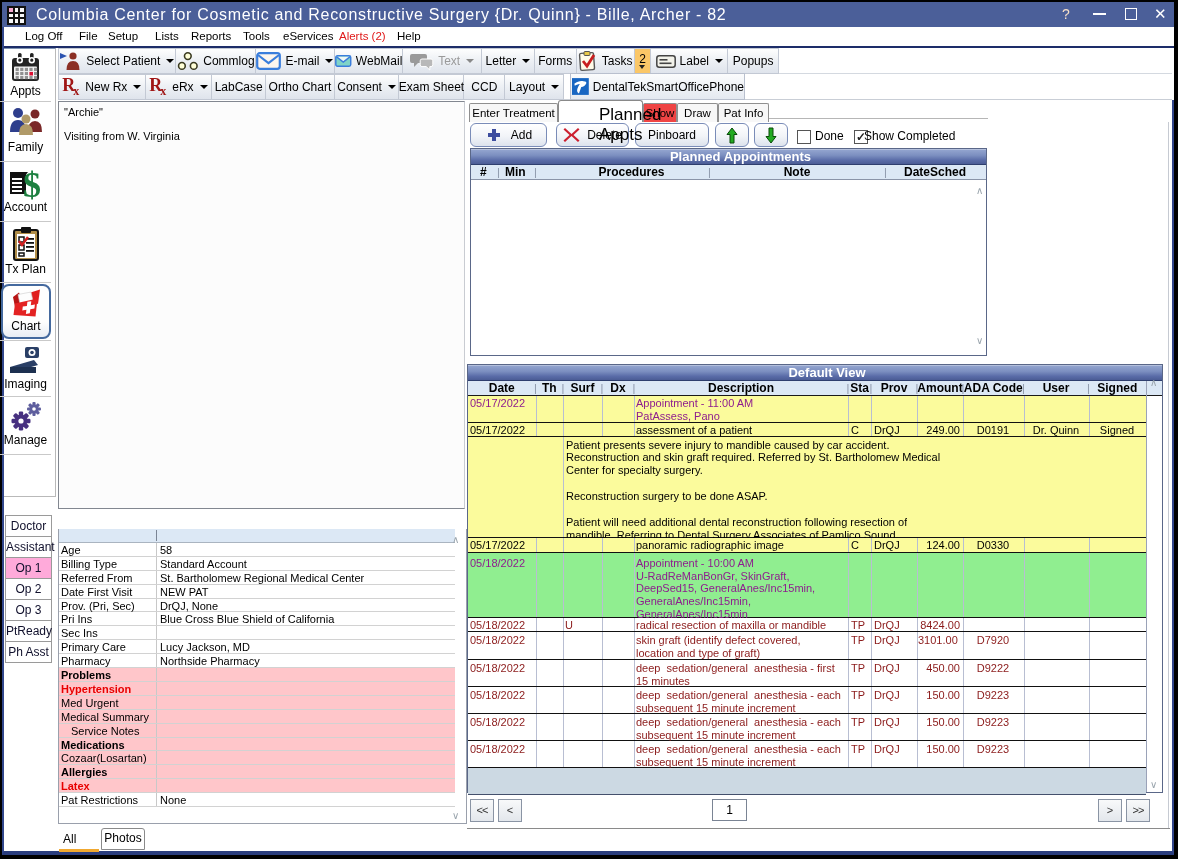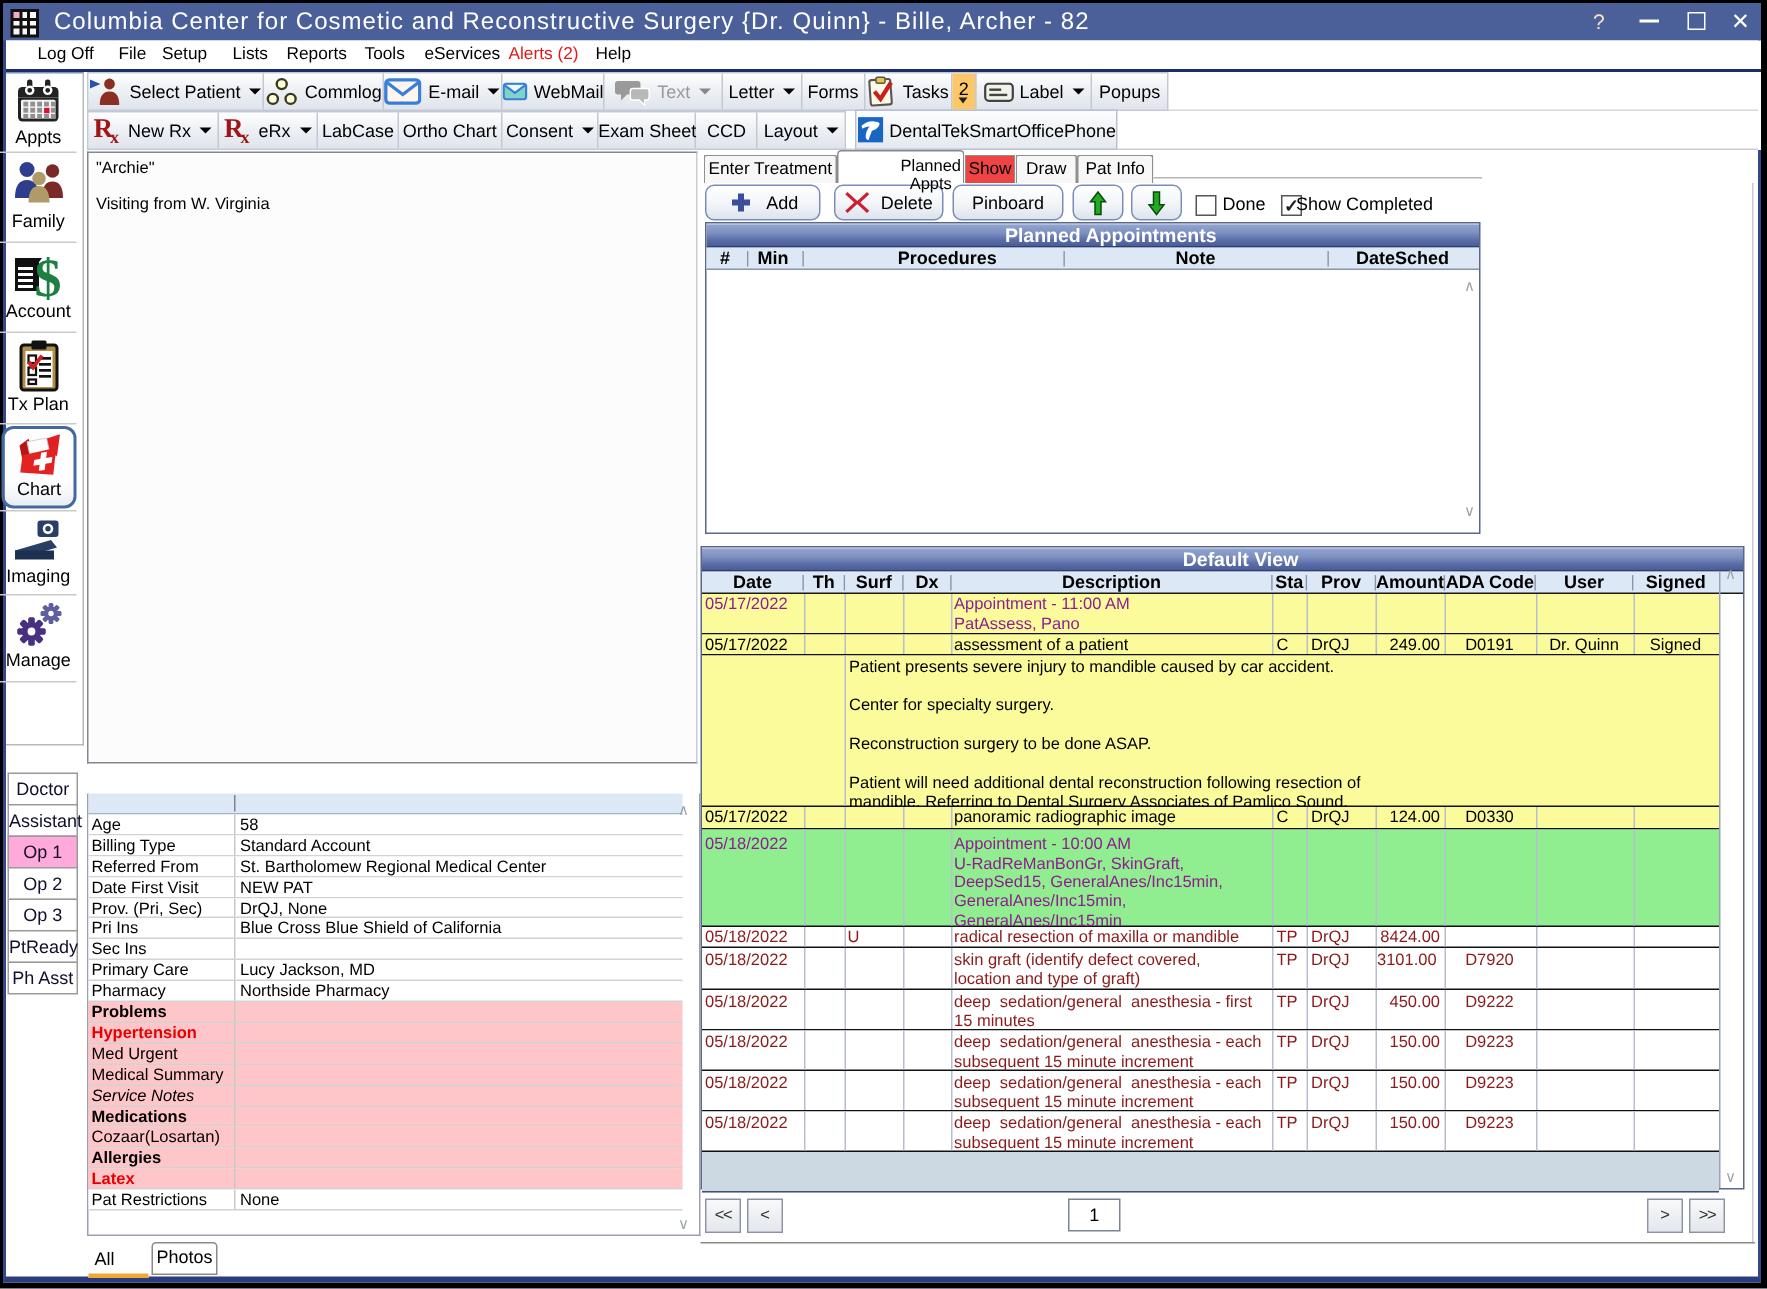--- a/index.html
+++ b/index.html
@@ -363,21 +363,21 @@
         <div class="cell" style="left:2px; top:1px; width:94px; ">Med Urgent</div>
         <div class="a" style="left:97px; top:0; width:1px; height:13px; background:#c8c8c8;"></div>
         <div class="cell" style="left:101px; top:1px; width:292px;"></div>
       </div>
   <div class="a" style="left:59px; top:710px; width:396px; height:14px; background:#ffc6ca; border-bottom:1px solid #d2d2d2; box-sizing:border-box;">
         <div class="cell" style="left:2px; top:1px; width:94px; ">Medical Summary</div>
         <div class="a" style="left:97px; top:0; width:1px; height:13px; background:#c8c8c8;"></div>
         <div class="cell" style="left:101px; top:1px; width:292px;"></div>
       </div>
   <div class="a" style="left:59px; top:724px; width:396px; height:14px; background:#ffc6ca; border-bottom:1px solid #d2d2d2; box-sizing:border-box;">
-        <div class="cell" style="left:2px; top:1px; width:94px;font-style:italic; ">Service Notes</div>
+        <div class="cell" style="left:12px; top:1px; width:94px; ">Service Notes</div>
         <div class="a" style="left:97px; top:0; width:1px; height:13px; background:#c8c8c8;"></div>
         <div class="cell" style="left:101px; top:1px; width:292px;"></div>
       </div>
   <div class="a" style="left:59px; top:738px; width:396px; height:13px; background:#ffc6ca; border-bottom:1px solid #d2d2d2; box-sizing:border-box;">
         <div class="cell" style="left:2px; top:1px; width:94px; font-weight:bold;">Medications</div>
         <div class="a" style="left:97px; top:0; width:1px; height:12px; background:#c8c8c8;"></div>
         <div class="cell" style="left:101px; top:1px; width:292px;"></div>
       </div>
   <div class="a" style="left:59px; top:751px; width:396px; height:14px; background:#ffc6ca; border-bottom:1px solid #d2d2d2; box-sizing:border-box;">
         <div class="cell" style="left:2px; top:1px; width:94px; ">Cozaar(Losartan)</div>
@@ -403,21 +403,21 @@
   <div class="a chev" style="left:452px; top:534px;">∧</div>
   <div class="a chev" style="left:452px; top:810px;">∨</div>
 </div>
 
 <div class="a" style="left:59px; top:829px; width:40px; height:23px; background:#fff; border-bottom:3px solid #f0a830; box-sizing:border-box; font-size:12px; padding-left:4px; padding-top:3px;">All</div>
 <div class="a" style="left:101px; top:828px; width:44px; height:22px; background:#fff; border:1px solid #8a8a8a; border-radius:3px 3px 0 0; box-sizing:border-box; font-size:12px; text-align:center; padding-top:2px;">Photos</div>
 
 <div id="rightpanel">
 
   <div class="a" style="left:469px; top:103px; width:89px; height:19px; background:#f7f7f7; border:1px solid #8f8f8f; border-bottom:none; border-radius:2px 2px 0 0; box-sizing:border-box; font-size:11.5px; text-align:center; padding-top:3px;">Enter Treatment</div>
-  <div class="a" style="left:558px; top:100px; width:85px; height:22px; background:#fff; border:1px solid #898989; border-bottom:none; border-radius:3px 3px 0 0; box-sizing:border-box; font-size:11px; text-align:center; padding-top:4px; z-index:3;padding-left:40px;">Planned Appts</div>
+  <div class="a" style="left:558px; top:100px; width:85px; height:22px; background:#fff; border:1px solid #898989; border-bottom:none; border-radius:3px 3px 0 0; box-sizing:border-box; font-size:17px; text-align:center; padding-top:4px; z-index:3;padding-left:40px;">Planned Appts</div>
   <div class="a" style="left:643px; top:103px; width:34px; height:19px; background:#ef4444; border:1px solid #8f8f8f; border-bottom:none; border-radius:2px 2px 0 0; box-sizing:border-box; font-size:11.5px; text-align:center; padding-top:3px;">Show</div>
   <div class="a" style="left:677px; top:103px; width:41px; height:19px; background:#f7f7f7; border:1px solid #8f8f8f; border-bottom:none; border-radius:2px 2px 0 0; box-sizing:border-box; font-size:11.5px; text-align:center; padding-top:3px;">Draw</div>
   <div class="a" style="left:718px; top:103px; width:51px; height:19px; background:#f7f7f7; border:1px solid #8f8f8f; border-bottom:none; border-radius:2px 2px 0 0; box-sizing:border-box; font-size:11.5px; text-align:center; padding-top:3px;">Pat Info</div>
 
   <div class="btn3" style="left:470px; top:123px; width:77px; height:24px;">
     <svg width="18" height="16" viewBox="0 0 18 16" style="margin-right:8px;">
         <path d="M7 2 h4 v4 h4 v4 h-4 v4 h-4 v-4 h-4 v-4 h4 z" fill="#3d4d9e"></path>
       </svg>Add
   </div>
   <div class="btn3" style="left:556px; top:123px; width:73px; height:24px;">
@@ -518,20 +518,21 @@
             <i class="vl" style="left:166px;"></i>
             <i class="vl" style="left:380px;"></i>
             <i class="vl" style="left:403px;"></i>
             <i class="vl" style="left:449px;"></i>
             <i class="vl" style="left:495px;"></i>
             <i class="vl" style="left:555.5px;"></i>
             <i class="vl" style="left:620.5px;"></i>
           </div>
           <div class="a dvrow" style="top:41px; height:101px; background:#fbfb9c;">
             <div class="cell" style="left:98px; top:2.0px; color:#000000;">Patient presents severe injury to mandible caused by car accident.</div>
+            <div class="cell" style="left:98px; top:14.9px; color:#000000;">Reconstruction and skin graft required. Referred by St. Bartholomew Medical</div>
             <div class="cell" style="left:98px; top:27.8px; color:#000000;">Center for specialty surgery.</div>
             <div class="cell" style="left:98px; top:40.7px; color:#000000;"></div>
             <div class="cell" style="left:98px; top:53.6px; color:#000000;">Reconstruction surgery to be done ASAP.</div>
             <div class="cell" style="left:98px; top:66.5px; color:#000000;"></div>
             <div class="cell" style="left:98px; top:79.4px; color:#000000;">Patient will need additional dental reconstruction following resection of</div>
             <div class="cell" style="left:98px; top:92.3px; color:#000000;">mandible. Referring to Dental Surgery Associates of Pamlico Sound.</div>
             <i class="vl" style="left:95px;"></i>
           </div>
           <div class="a dvrow" style="top:142px; height:15px; background:#fbfb9c;">
             <div class="cell" style="left:2px; top:1px; color:#000000;">05/17/2022</div>

